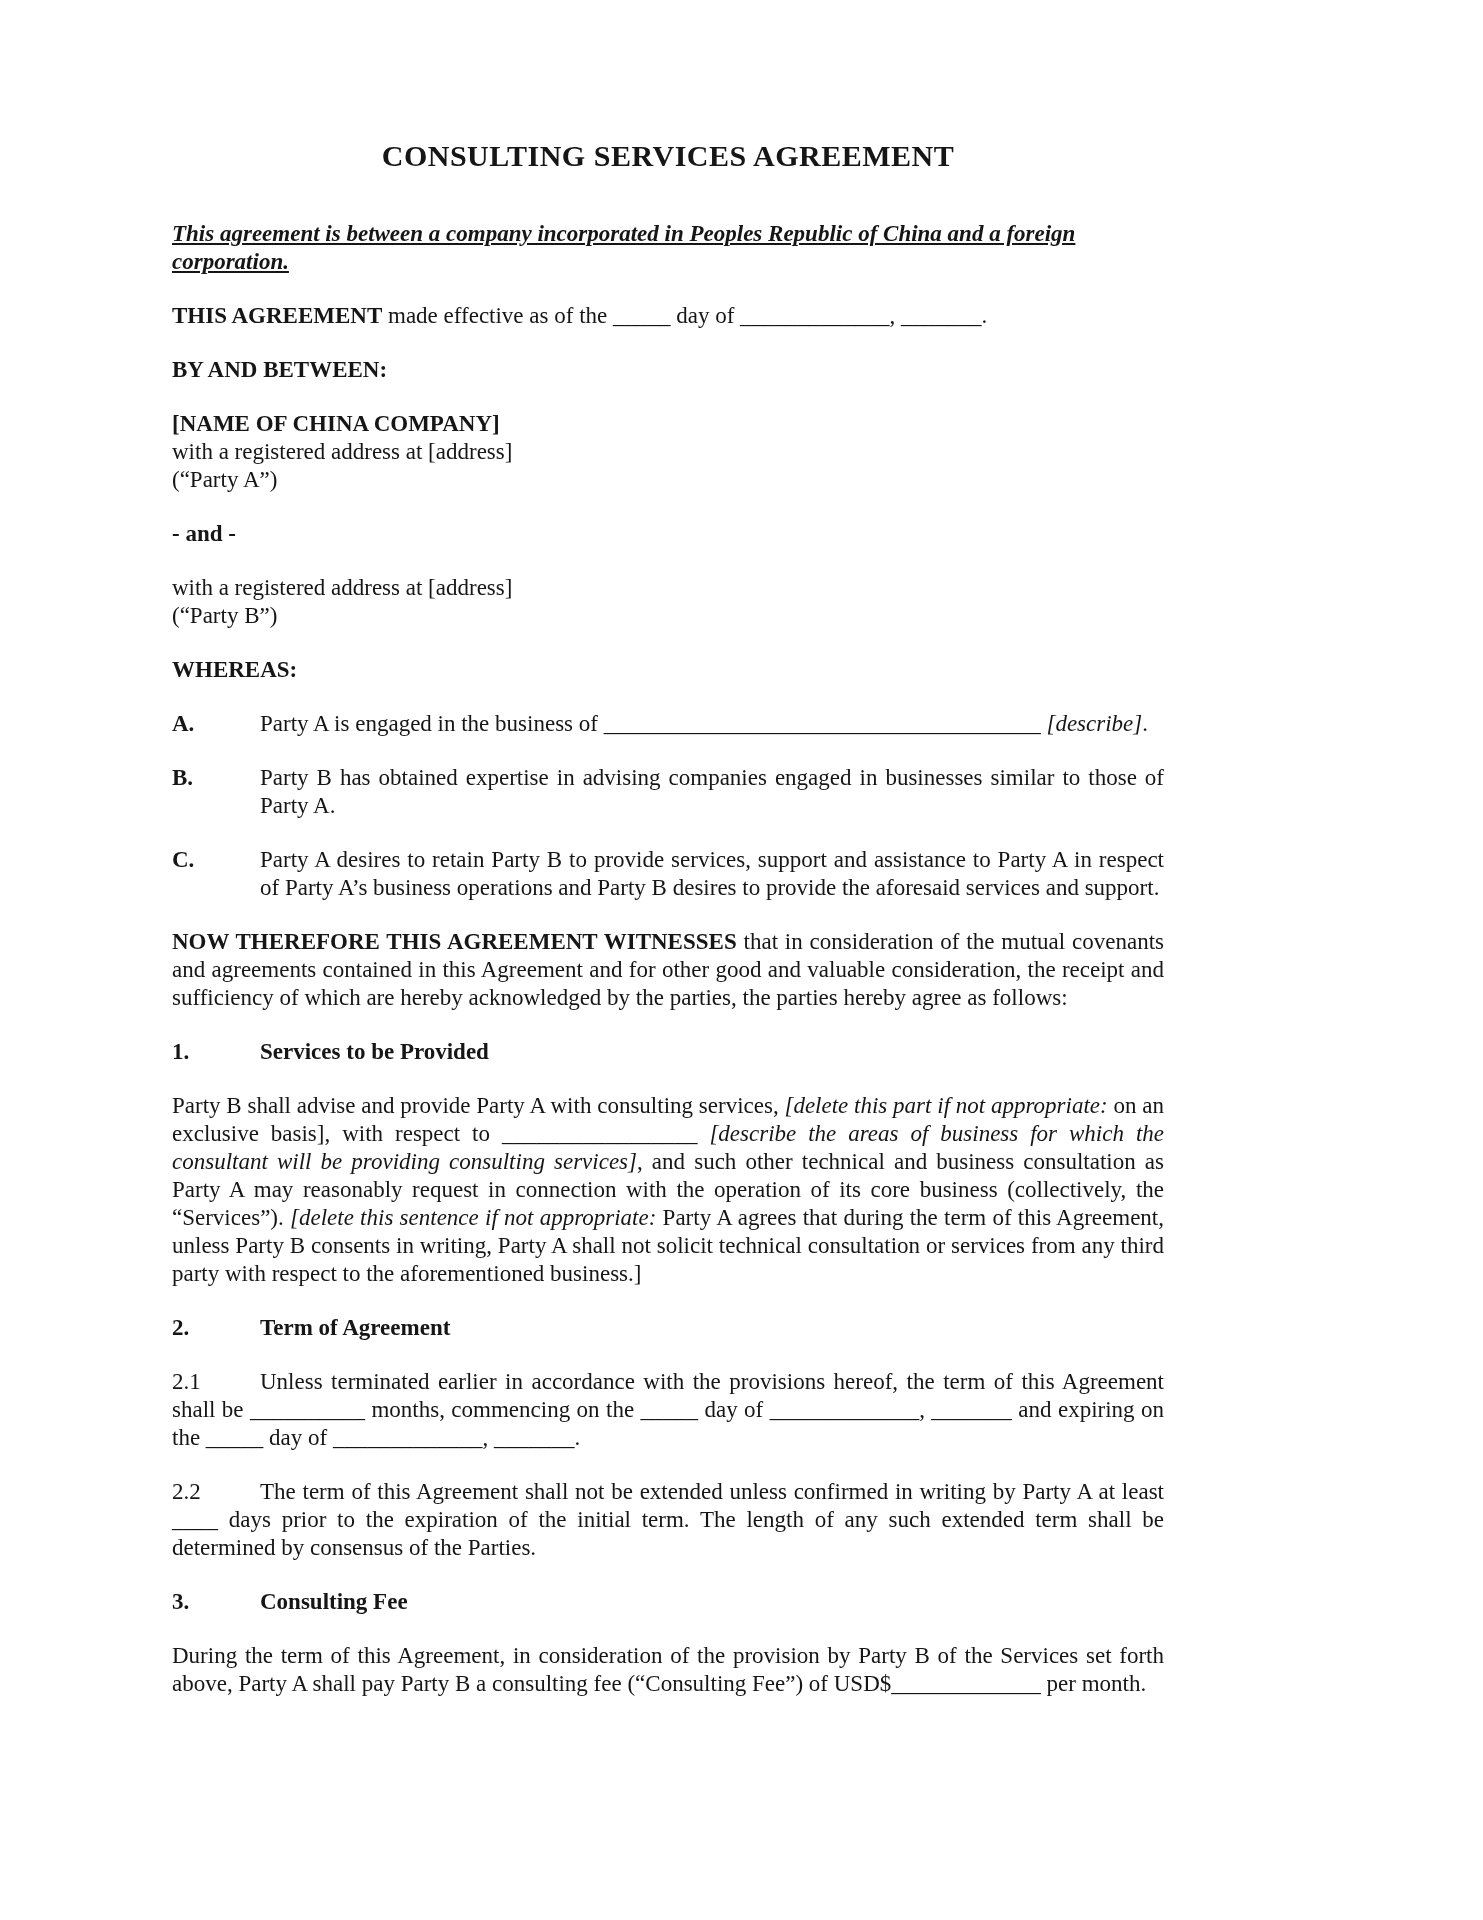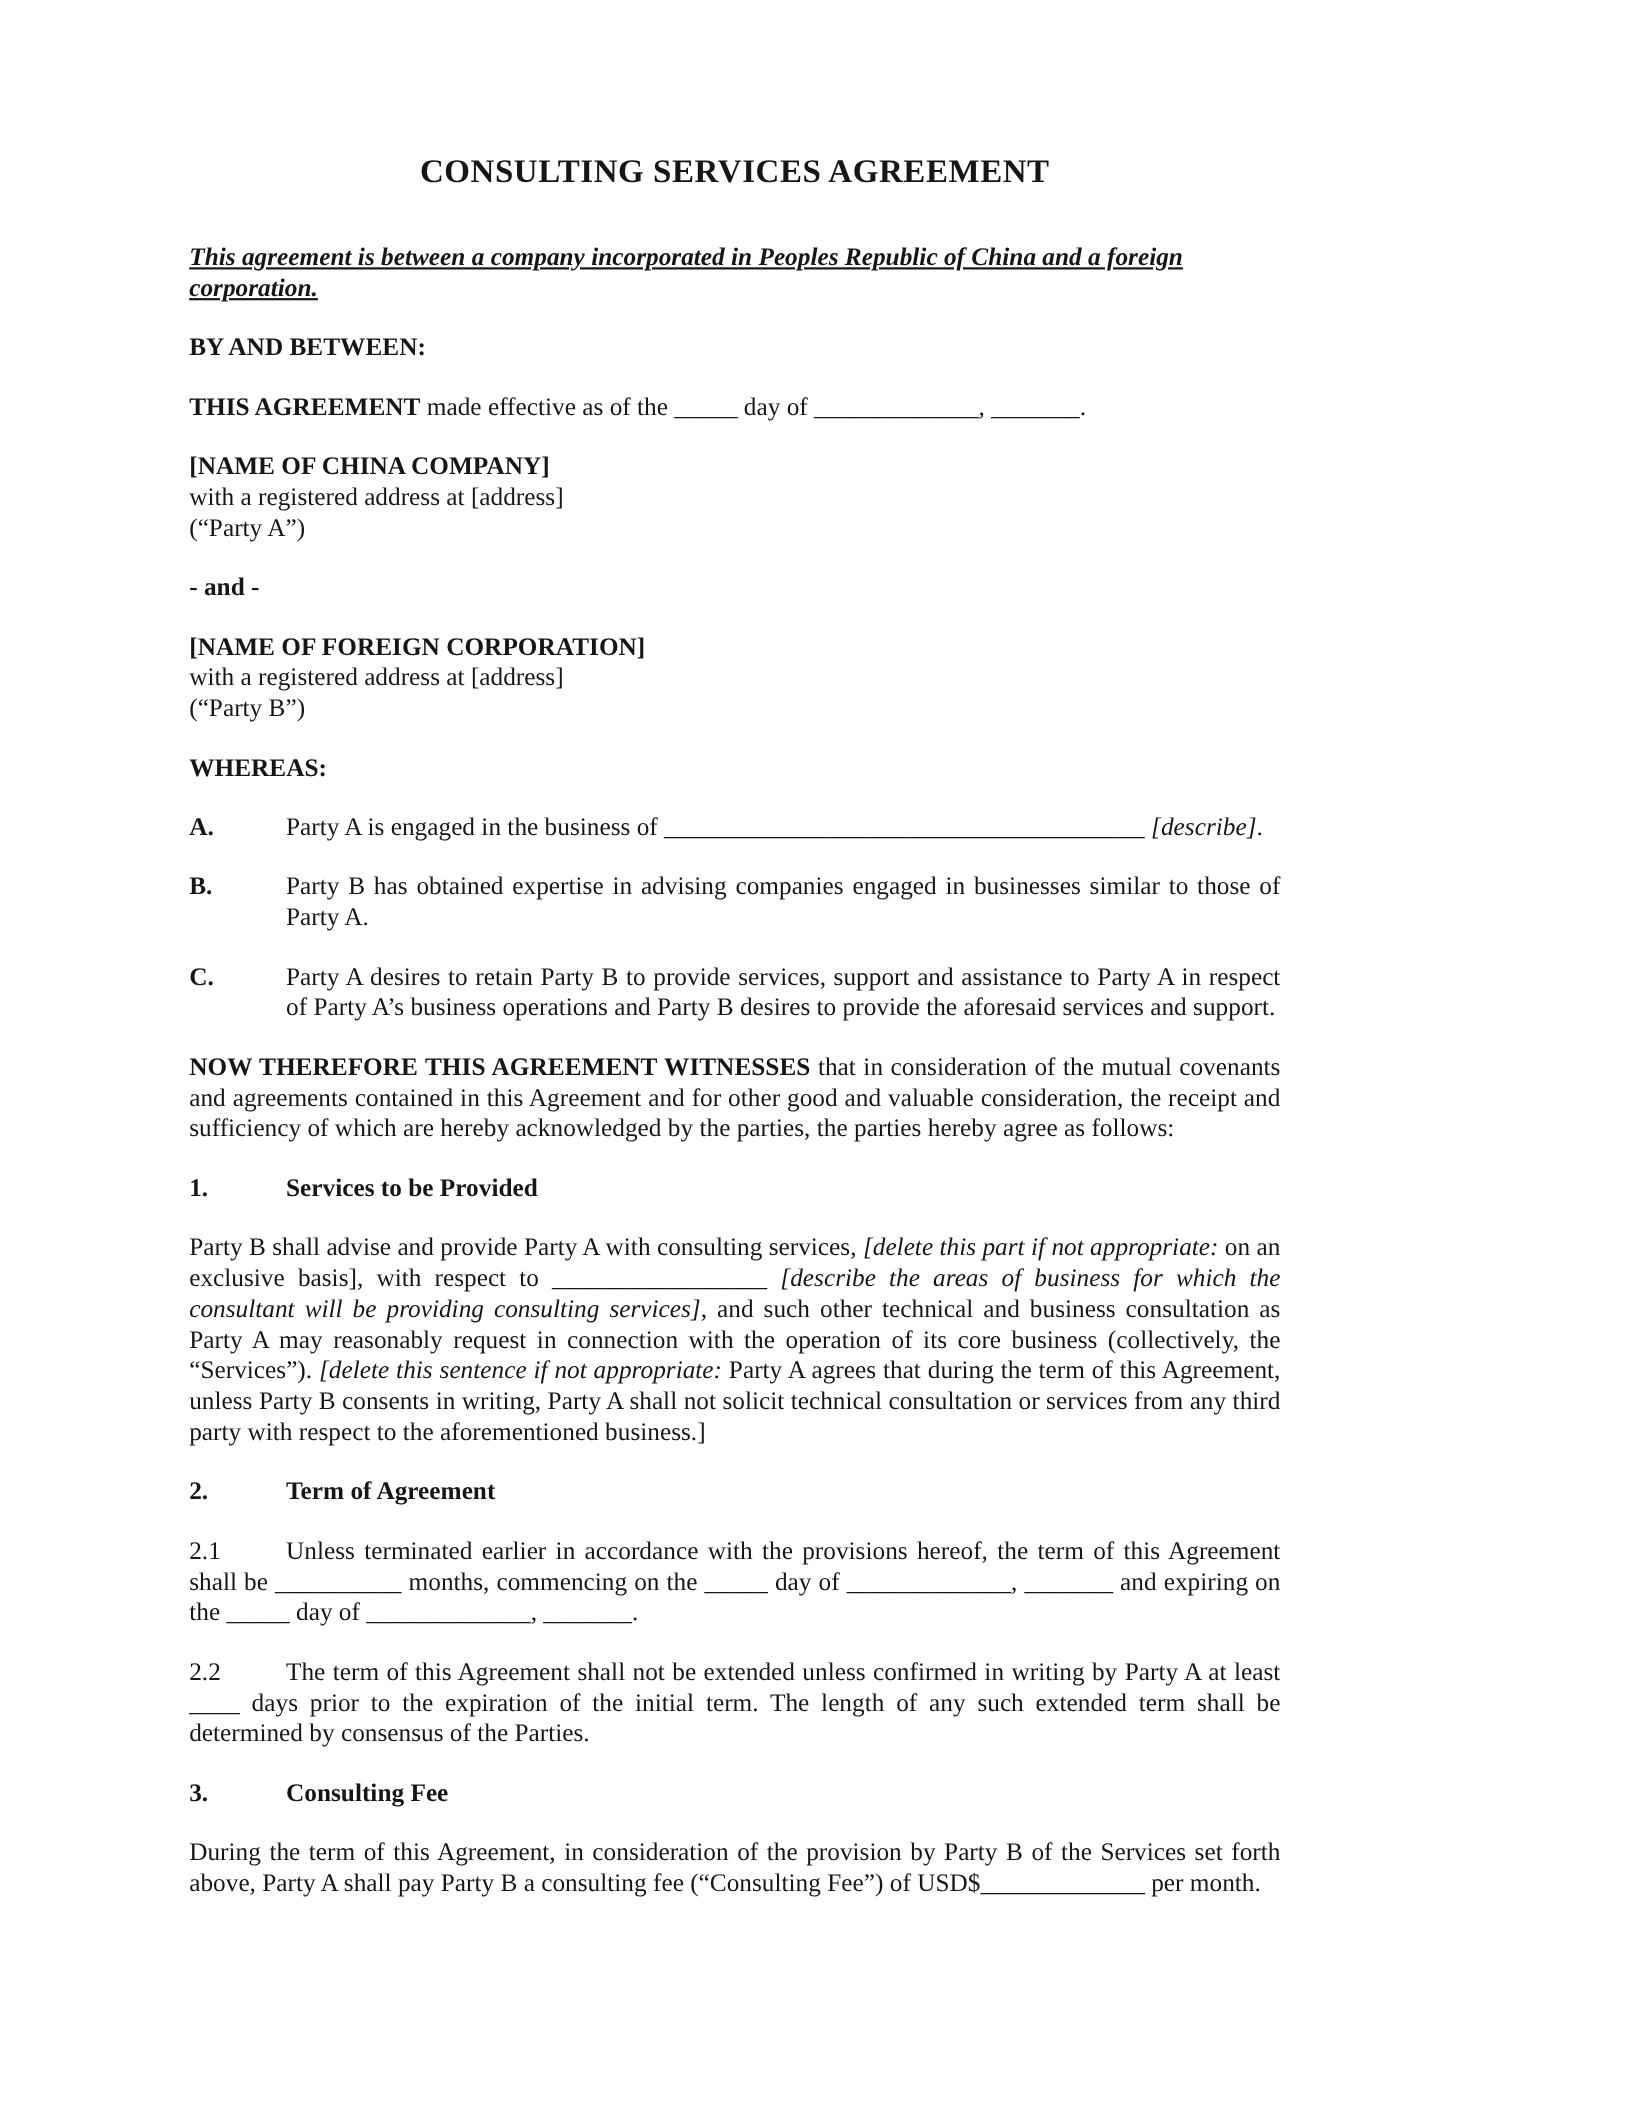--- a/index.html
+++ b/index.html
@@ -76,34 +76,33 @@
 </style>
 </head>
 <body>
 
 <div class="page">
 
   <h1 class="doc-title">CONSULTING SERVICES AGREEMENT</h1>
 
   <p class="para subtitle">This agreement is between a company incorporated in Peoples Republic of China and a foreign corporation.</p>
 
+  <p class="para"><span class="bd">THIS AGREEMENT</span><span> made effective as of the _____ day of _____________, _______.</span></p>
+
   <p class="para bd">BY AND BETWEEN:</p>
-
-  <p class="para"><span class="bd">THIS AGREEMENT</span><span> made effective as of the _____ day of _____________, _______.</span></p>
 
   <div class="center-block">
     <div class="line bd">[NAME OF CHINA COMPANY]</div>
     <div class="line">with a registered address at [address]</div>
     <div class="line">(“Party A”)</div>
   </div>
 
   <div class="center-block bd">- and -</div>
 
   <div class="center-block">
-    <div class="line bd">[NAME OF FOREIGN CORPORATION]</div>
     <div class="line">with a registered address at [address]</div>
     <div class="line">(“Party B”)</div>
   </div>
 
 
   <p class="para bd">WHEREAS:</p>
 
   <div class="recital">
     <span class="letter">A.</span>
     <span><span>Party A is engaged in the business of ______________________________________ </span><span class="it">[describe]</span><span>.</span></span>

